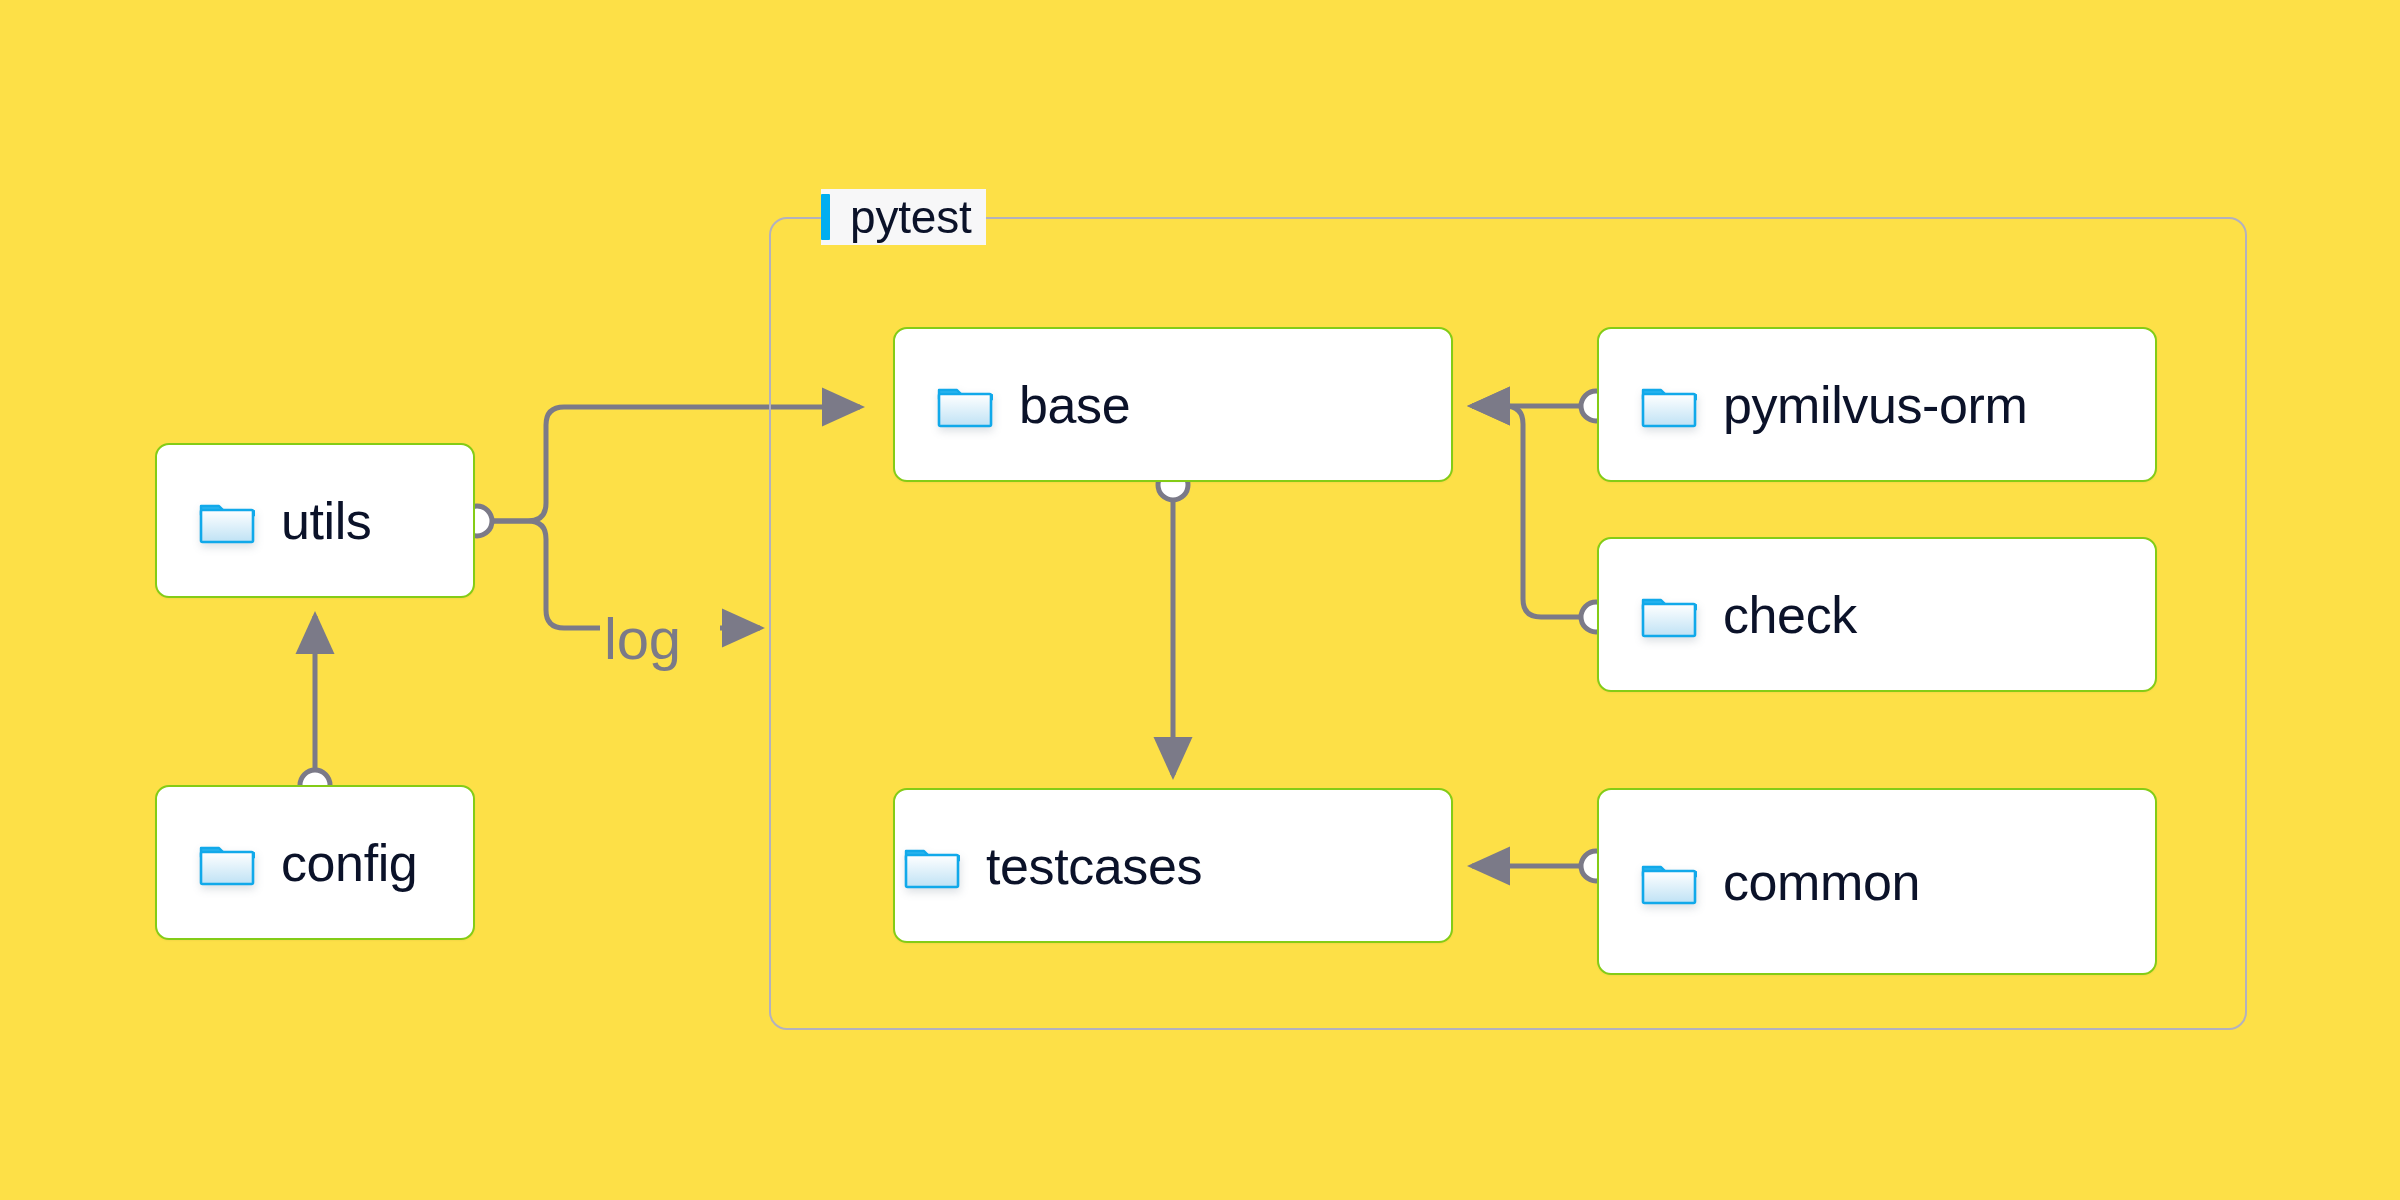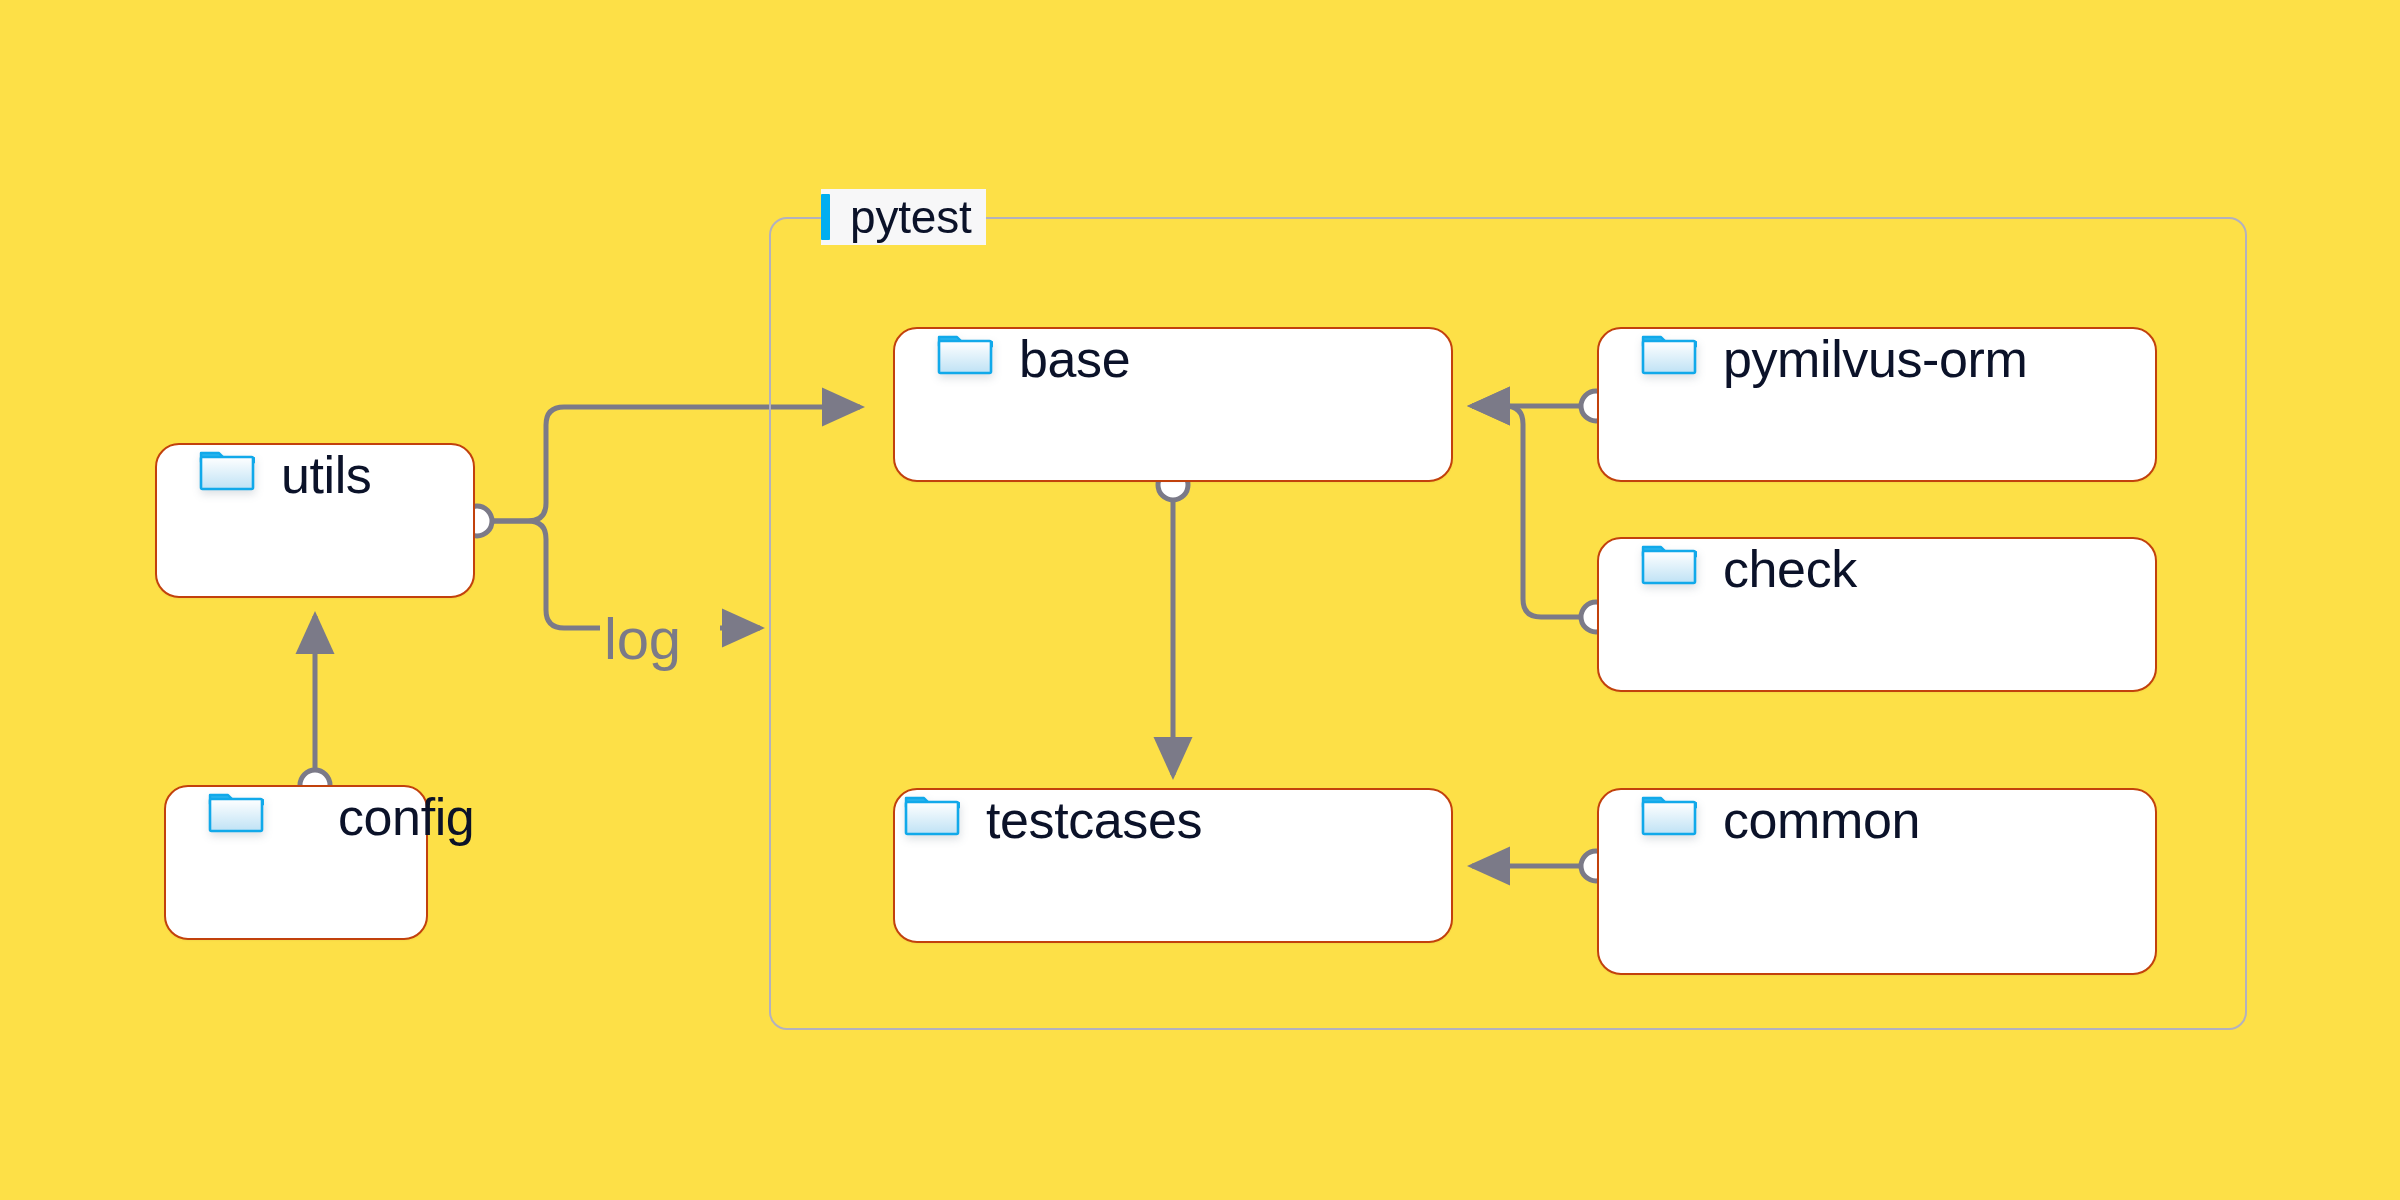--- a/index.html
+++ b/index.html
@@ -22,24 +22,24 @@
     left: 0;
     top: 0;
     width: 2400px;
     height: 1200px;
     pointer-events: none;
   }
   .node {
     position: absolute;
     box-sizing: border-box;
     background: #ffffff;
-    border: 2px solid #c2410c;
-    border-radius: 24px;
+    border: 2px solid #84cc16;
+    border-radius: 14px;
     display: flex;
-    align-items: flex-start;
+    align-items: center;
     padding-left: 42px;
     box-shadow: 0 1px 2px rgba(30,30,50,0.04);
   }
   .node-label {
     font-size: 52px;
     color: #0b1229;
     letter-spacing: -0.4px;
     white-space: nowrap;
     margin-left: 26px;
   }
@@ -149,21 +149,21 @@
   <div class="node" style="left:155px; top:443px; width:320px; height:155px;">
     <span class="folder-icon">
       <svg viewBox="0 0 56 46" width="56" height="46">
         <path d="M2 8 h18 l5 5 h29 a2 2 0 0 1 2 2 v2 H2 z" fill="#2ab4ee" stroke="#11a9ea" stroke-width="2.4" stroke-linejoin="round"></path>
         <rect x="2" y="12" width="52" height="32" rx="1.5" fill="url(#folderGrad)" stroke="#11a9ea" stroke-width="2.6"></rect>
       </svg>
     </span>
     <span class="node-label">utils</span>
   </div>
 
-  <div class="node" style="left:164px; top:785px; width:264px; height:155px;gap:48px;">
+  <div class="node" style="left:155px; top:785px; width:320px; height:155px;">
     <span class="folder-icon">
       <svg viewBox="0 0 56 46" width="56" height="46">
         <path d="M2 8 h18 l5 5 h29 a2 2 0 0 1 2 2 v2 H2 z" fill="#2ab4ee" stroke="#11a9ea" stroke-width="2.4" stroke-linejoin="round"></path>
         <rect x="2" y="12" width="52" height="32" rx="1.5" fill="url(#folderGrad)" stroke="#11a9ea" stroke-width="2.6"></rect>
       </svg>
     </span>
     <span class="node-label">config</span>
   </div>
 
   <div class="node" style="left:893px; top:327px; width:560px; height:155px;">

